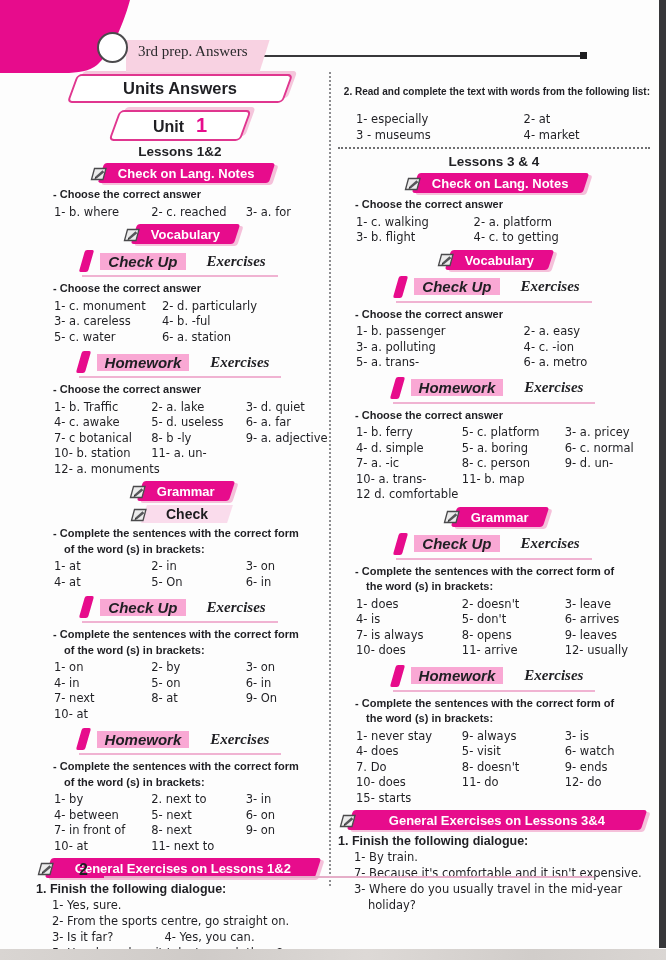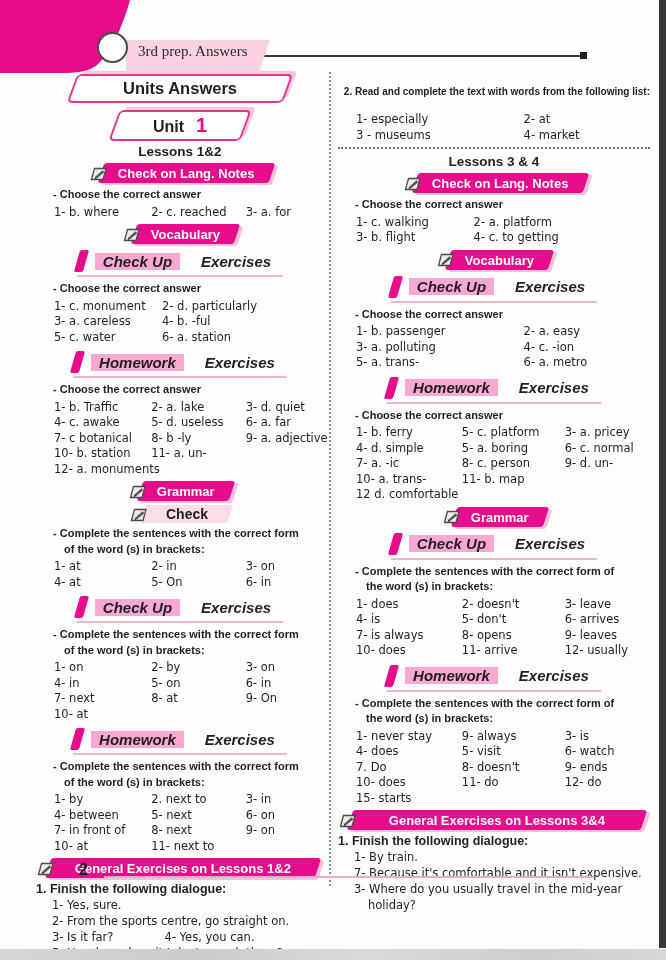--- a/index.html
+++ b/index.html
@@ -52,21 +52,21 @@
   .check-bg{background:#fadcec;font-weight:bold;font-size:14px;color:#1c1c1e;
     padding:1px 22px;transform:skewX(-18deg);}
   .check-bg>span{display:inline-block;transform:skewX(18deg);}
 
   .ex-header{display:flex;align-items:center;width:max-content;margin:6px auto 4px;
     padding:0 12px 3px 0;border-bottom:2px solid #f0b3d2;}
   .ex-bar{width:9px;height:22px;background:#e70c8c;transform:skewX(-16deg);
     border-radius:2px;margin-right:9px;flex:0 0 auto;}
   .ex-hl{background:#f9a8d4;padding:0 8px;}
   .ex-hl,.ex-rest{font-style:italic;font-weight:bold;font-size:15px;white-space:nowrap;}
-  .ex-rest{margin-left:21px;}
+  .ex-rest{margin-left:21px;font-family:Liberation Serif, serif;}
 
   .prompt{font-weight:bold;font-size:11px;line-height:15.5px;margin:3px 17px 2px;
     padding-left:11px;text-indent:-11px;}
   .num-prompt{font-weight:bold;font-size:10px;line-height:16px;margin:12px 0;
     padding-left:16px;text-indent:-16px;text-align:right;}
 
   .answers{margin:1px 0 3px 18px;font-family:"DejaVu Sans",sans-serif;
     font-size:11.5px;line-height:15.5px;}
   .arow{display:grid;}
   .g3 .arow{grid-template-columns:36% 35% 29%;}

